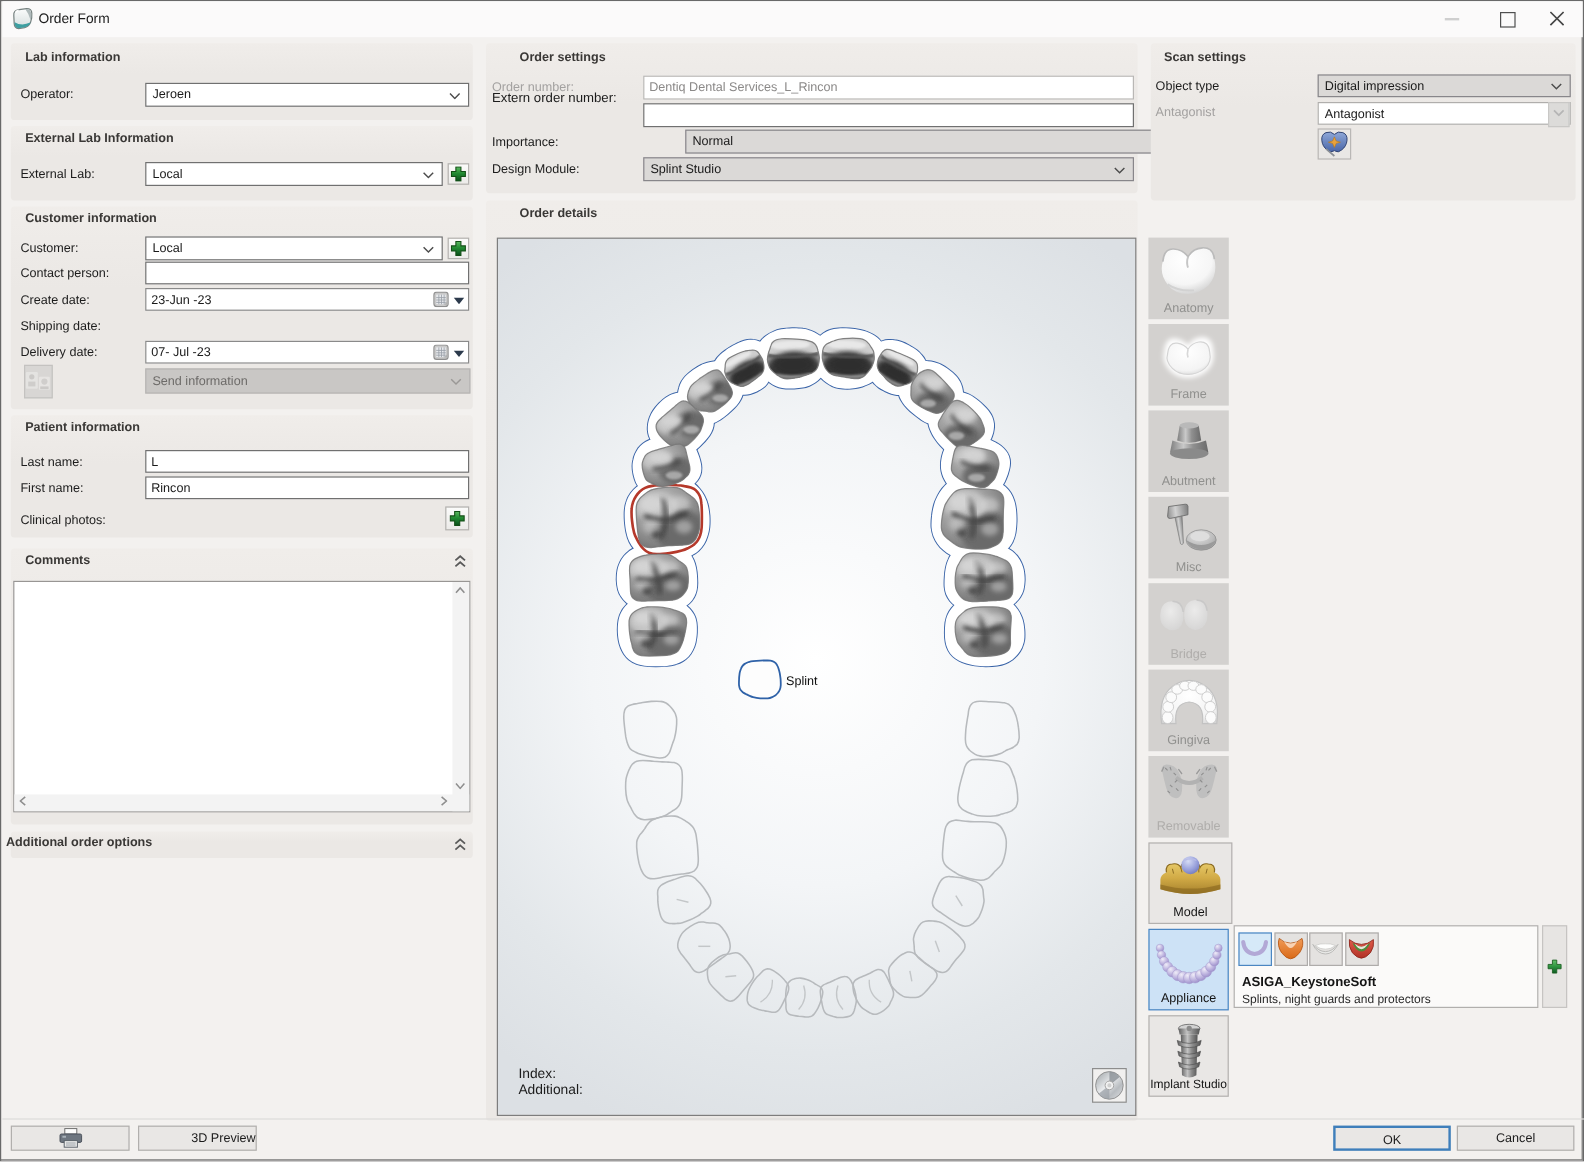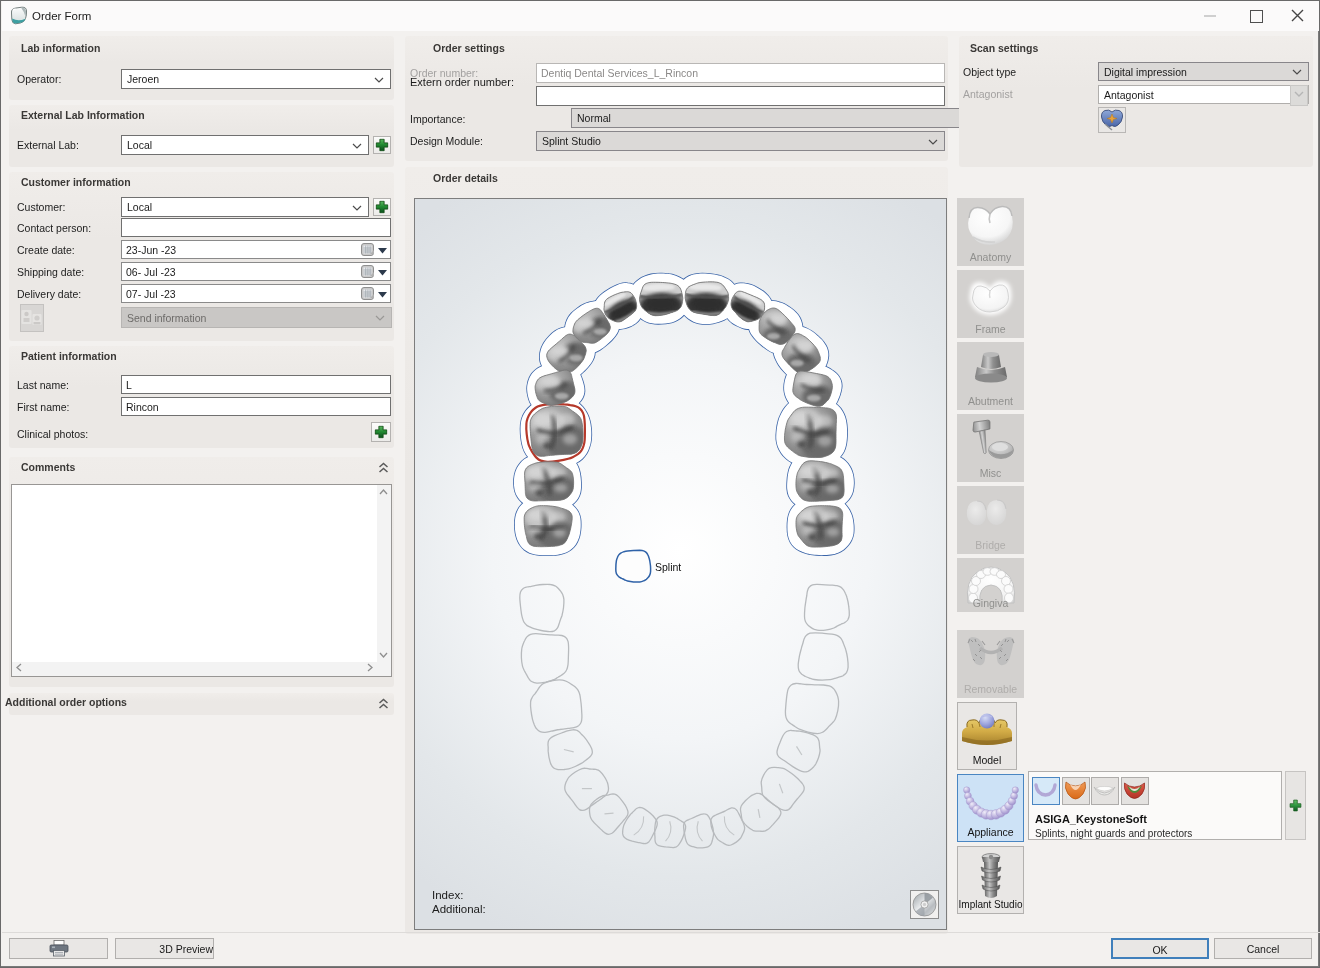--- a/index.html
+++ b/index.html
@@ -83,32 +83,20 @@
         <rect x="0.5" y="0.5" width="12" height="12" rx="2.5" fill="#c9c9c9" stroke="#8f8f8f"></rect>
         <rect x="2.5" y="2.5" width="8" height="8" fill="#e8eaed"></rect>
         <path d="M2.5 5h8M2.5 7h8M2.5 9h8M4.7 2.5v8M6.9 2.5v8M9.1 2.5v8" stroke="#9aa0a8" stroke-width="0.7"></path>
         <path d="M9 11 L13 11 L13 7 Z" fill="#b0b0b0"></path>
       </svg>
       <svg style="position:absolute;right:3px;top:7px" width="9" height="6">
         <path d="M0,0 L9,0 L4.5,5.5 Z" fill="#2c3a4c"></path>
       </svg>
     </div>
     <div style="position:absolute;left:16px;top:265px;font-size:10.5px;color:#1c1c1c;white-space:nowrap">Shipping date:</div>
-    <div style="position:absolute;left:120px;top:261px;width:270px;height:19px;background:#fff;border:1px solid #8a8a8a;box-sizing:border-box;">
-      <span style="position:absolute;left:4px;top:50%;transform:translateY(-50%);font-size:10.5px;color:#1a1a1a;white-space:nowrap">06- Jul -23</span>
-      <svg style="position:absolute;right:16px;top:2px" width="13" height="13" viewBox="0 0 13 13">
-        <rect x="0.5" y="0.5" width="12" height="12" rx="2.5" fill="#c9c9c9" stroke="#8f8f8f"></rect>
-        <rect x="2.5" y="2.5" width="8" height="8" fill="#e8eaed"></rect>
-        <path d="M2.5 5h8M2.5 7h8M2.5 9h8M4.7 2.5v8M6.9 2.5v8M9.1 2.5v8" stroke="#9aa0a8" stroke-width="0.7"></path>
-        <path d="M9 11 L13 11 L13 7 Z" fill="#b0b0b0"></path>
-      </svg>
-      <svg style="position:absolute;right:3px;top:7px" width="9" height="6">
-        <path d="M0,0 L9,0 L4.5,5.5 Z" fill="#2c3a4c"></path>
-      </svg>
-    </div>
     <div style="position:absolute;left:16px;top:287px;font-size:10.5px;color:#1c1c1c;white-space:nowrap">Delivery date:</div>
     <div style="position:absolute;left:120px;top:283px;width:270px;height:19px;background:#fff;border:1px solid #8a8a8a;box-sizing:border-box;">
       <span style="position:absolute;left:4px;top:50%;transform:translateY(-50%);font-size:10.5px;color:#1a1a1a;white-space:nowrap">07- Jul -23</span>
       <svg style="position:absolute;right:16px;top:2px" width="13" height="13" viewBox="0 0 13 13">
         <rect x="0.5" y="0.5" width="12" height="12" rx="2.5" fill="#c9c9c9" stroke="#8f8f8f"></rect>
         <rect x="2.5" y="2.5" width="8" height="8" fill="#e8eaed"></rect>
         <path d="M2.5 5h8M2.5 7h8M2.5 9h8M4.7 2.5v8M6.9 2.5v8M9.1 2.5v8" stroke="#9aa0a8" stroke-width="0.7"></path>
         <path d="M9 11 L13 11 L13 7 Z" fill="#b0b0b0"></path>
       </svg>
       <svg style="position:absolute;right:3px;top:7px" width="9" height="6">
@@ -630,21 +618,21 @@
               <stop offset="0" stop-color="#f4f4f4"></stop>
               <stop offset="1" stop-color="#d4d4d4"></stop>
             </radialGradient>
           </defs>
           <path d="M4,22 Q5,12 14,12 Q22,12 23,21 Q24,31 19,35 Q13,38 8,34 Q3,30 4,22 Z" fill="url(#bg1)"></path>
           <path d="M24,21 Q25,11 34,11 Q42,11 43,20 Q44,30 39,34 Q33,38 28,34 Q23,30 24,21 Z" fill="url(#bg1)"></path>
           <path d="M14,12 Q22,12 23,21 M34,11 Q42,11 43,20" stroke="#c6c6c6" stroke-width="1.2" fill="none"></path>
         </svg></div>
       <div style="position:absolute;left:50%;bottom:3px;transform:translateX(-50%);font-size:10.5px;color:#afadab;white-space:nowrap">Bridge</div>
     </div>
-    <div style="position:absolute;left:956px;top:557px;width:67px;height:54px;background:#d3d1cf;box-sizing:border-box;">
+    <div style="position:absolute;left:956px;top:557px;width:67px;height:68px;background:#d3d1cf;box-sizing:border-box;">
       <div style="position:absolute;left:50%;top:3px;transform:translateX(-50%);"><svg width="58" height="48" viewBox="0 0 58 48">
           <defs>
             <radialGradient id="gi" cx="50%" cy="35%" r="75%">
               <stop offset="0" stop-color="#ffffff"></stop>
               <stop offset="0.75" stop-color="#f2f2f2"></stop>
               <stop offset="1" stop-color="#d4d4d4"></stop>
             </radialGradient>
           </defs>
           <path d="M6,42 Q3,20 15,11 Q29,1 43,11 Q55,20 52,42 L40,42 Q42,25 29,24 Q16,25 18,42 Z" fill="url(#gi)" stroke="#c2c2c2" stroke-width="1" fill-rule="evenodd"></path>
           <g fill="#fbfbfb" stroke="#cdcdcd" stroke-width="0.8">
@@ -668,21 +656,21 @@
           <path d="M51,12 Q54,5 48,4 Q41,4 38,10 Q34,17 35,26 Q36,33 41,32 Q46,31 48,24 Q50,17 51,12 Z" fill="#bdbdbd" opacity="0.9"></path>
           <path d="M18,15 Q29,24 40,15" stroke="#b2b2b2" stroke-width="3.4" fill="none"></path>
           <g stroke="#8f8f8f" stroke-width="0.9">
             <path d="M9,7 L11,9 M13,6 L14,9 M16,11 L18,13 M19,17 L17,19 M13,21 L15,23 M11,26 L13,28 M18,24 L20,26"></path>
             <path d="M47,7 L45,9 M44,6 L43,9 M41,11 L39,13 M38,17 L40,19 M44,21 L42,23 M46,26 L44,28 M39,24 L37,26"></path>
           </g>
           <path d="M6,10 L8,6 M20,8 L23,12 M52,10 L50,6 M38,8 L35,12" stroke="#9a9a9a" stroke-width="1.1"></path>
         </svg></div>
       <div style="position:absolute;left:50%;bottom:3px;transform:translateX(-50%);font-size:10.5px;color:#afadab;white-space:nowrap">Removable</div>
     </div>
-    <div style="position:absolute;left:956px;top:701px;width:60px;height:68px;background:#e9e7e5;border:1px solid #b3b1af;box-sizing:border-box;">
+    <div style="position:absolute;left:956px;top:701px;width:70px;height:68px;background:#e9e7e5;border:1px solid #b3b1af;box-sizing:border-box;">
       <div style="position:absolute;left:50%;top:3px;transform:translateX(-50%);"><svg width="58" height="48" viewBox="0 0 58 48">
           <defs>
             <linearGradient id="mo" x1="0" y1="0" x2="0" y2="1">
               <stop offset="0" stop-color="#e8cc6c"></stop>
               <stop offset="0.5" stop-color="#d2ab46"></stop>
               <stop offset="1" stop-color="#a5802c"></stop>
             </linearGradient>
             <radialGradient id="mb" cx="38%" cy="28%" r="85%">
               <stop offset="0" stop-color="#d6dcf4"></stop>
               <stop offset="0.55" stop-color="#9aa2dc"></stop>

